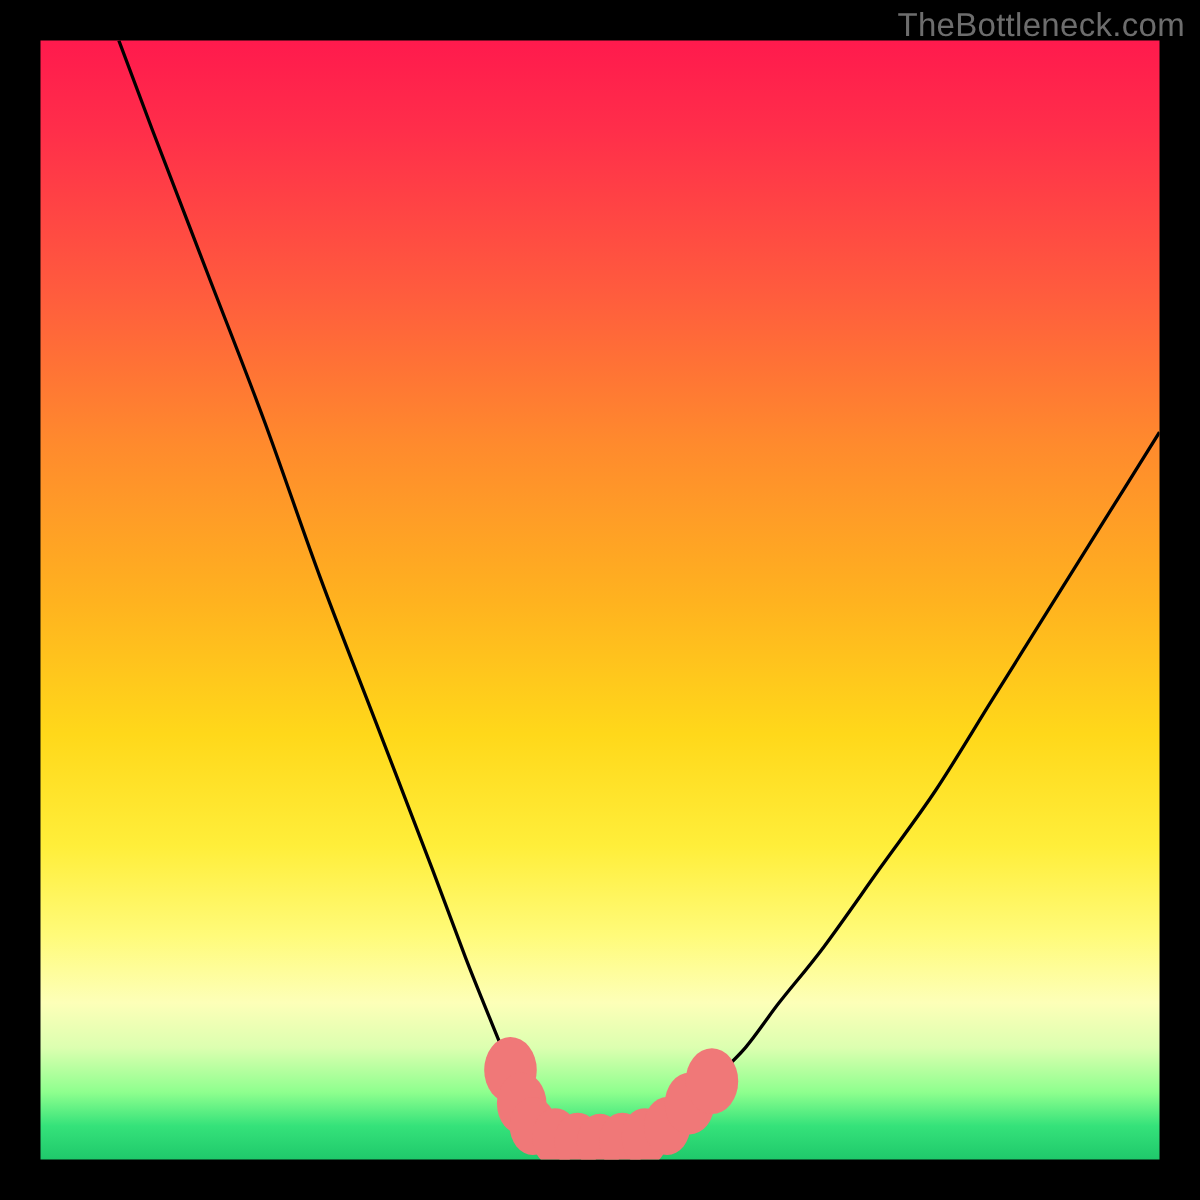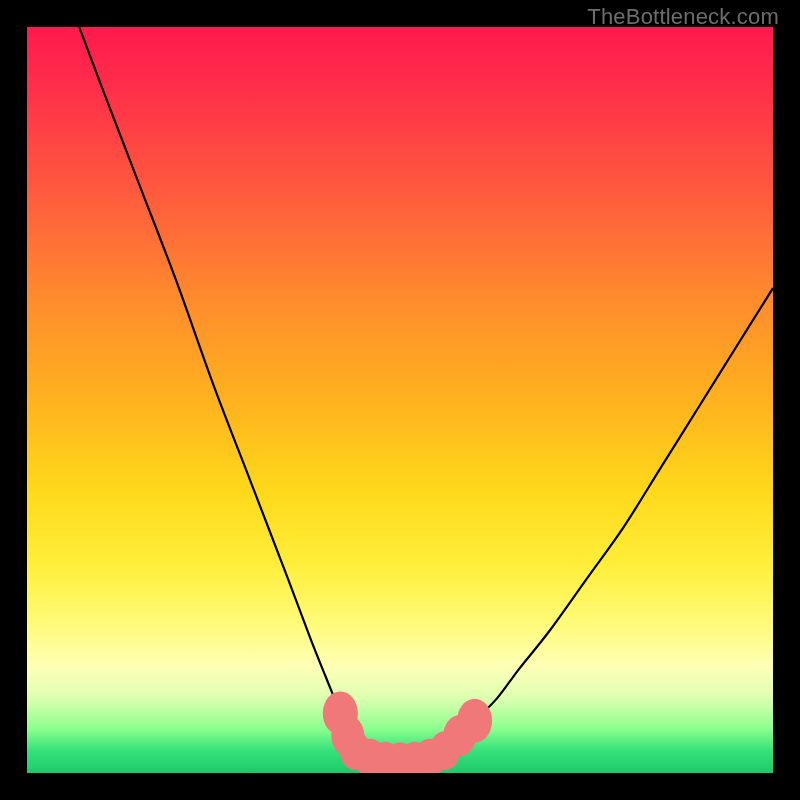--- a/index.html
+++ b/index.html
@@ -44,21 +44,21 @@
   .plot-svg {
     position: absolute;
     left: 0;
     top: 0;
     width: 746px;
     height: 746px;
   }
   .watermark {
     position: absolute;
     top: 4px;
-    right: 21px;
+    right: 10px;
     color: #6d6d6d;
     font-size: 22px;
     font-weight: 500;
     letter-spacing: 0.2px;
     user-select: none;
   }
 </style>
 </head>
 <body>
 

